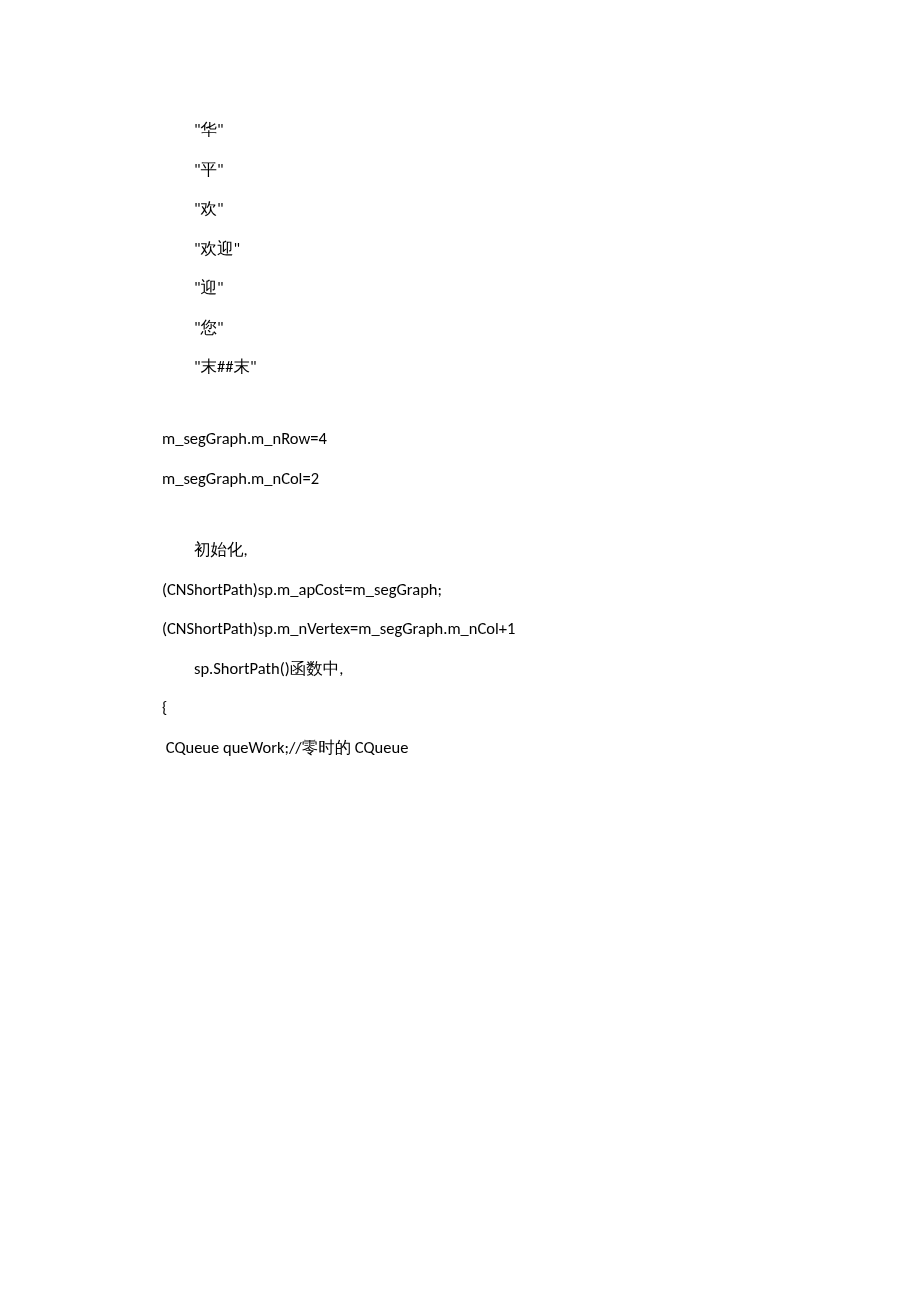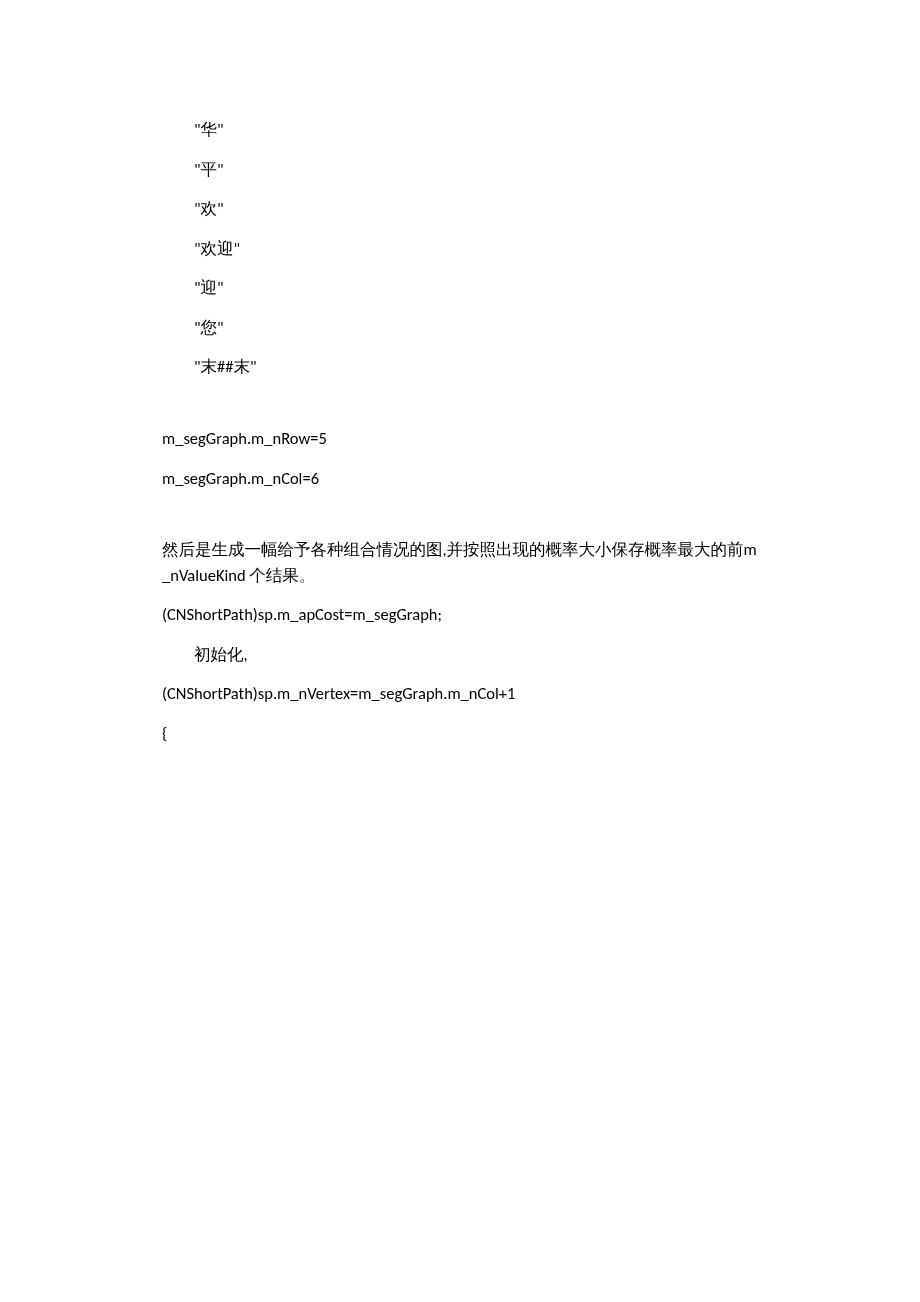--- a/index.html
+++ b/index.html
@@ -36,21 +36,22 @@
 
 <div class="page" id="page-root">
     <p class="line indent">"华"</p>
     <p class="line indent">"平"</p>
     <p class="line indent">"欢"</p>
     <p class="line indent">"欢迎"</p>
     <p class="line indent">"迎"</p>
     <p class="line indent">"您"</p>
     <p class="line indent">"末##末"</p>
     <div class="spacer"></div>
-    <p class="line">m_segGraph.m_nRow=5</p>
-    <p class="line">m_segGraph.m_nCol=6</p>
+    <p class="line">m_segGraph.m_nRow=4</p>
+    <p class="line">m_segGraph.m_nCol=2</p>
     <div class="spacer"></div>
-    <p class="line">然后是生成一幅给予各种组合情况的图,并按照出现的概率大小保存概率最大的前m_nValueKind 个结果。</p>
+    <p class="line indent">初始化,</p>
     <p class="line">(CNShortPath)sp.m_apCost=m_segGraph;</p>
-    <p class="line indent">初始化,</p>
     <p class="line">(CNShortPath)sp.m_nVertex=m_segGraph.m_nCol+1</p>
+    <p class="line indent">sp.ShortPath()函数中,</p>
     <p class="line">{</p>
+    <p class="line"> CQueue queWork;//零时的 CQueue</p>
   </div>
 
 </body></html>

